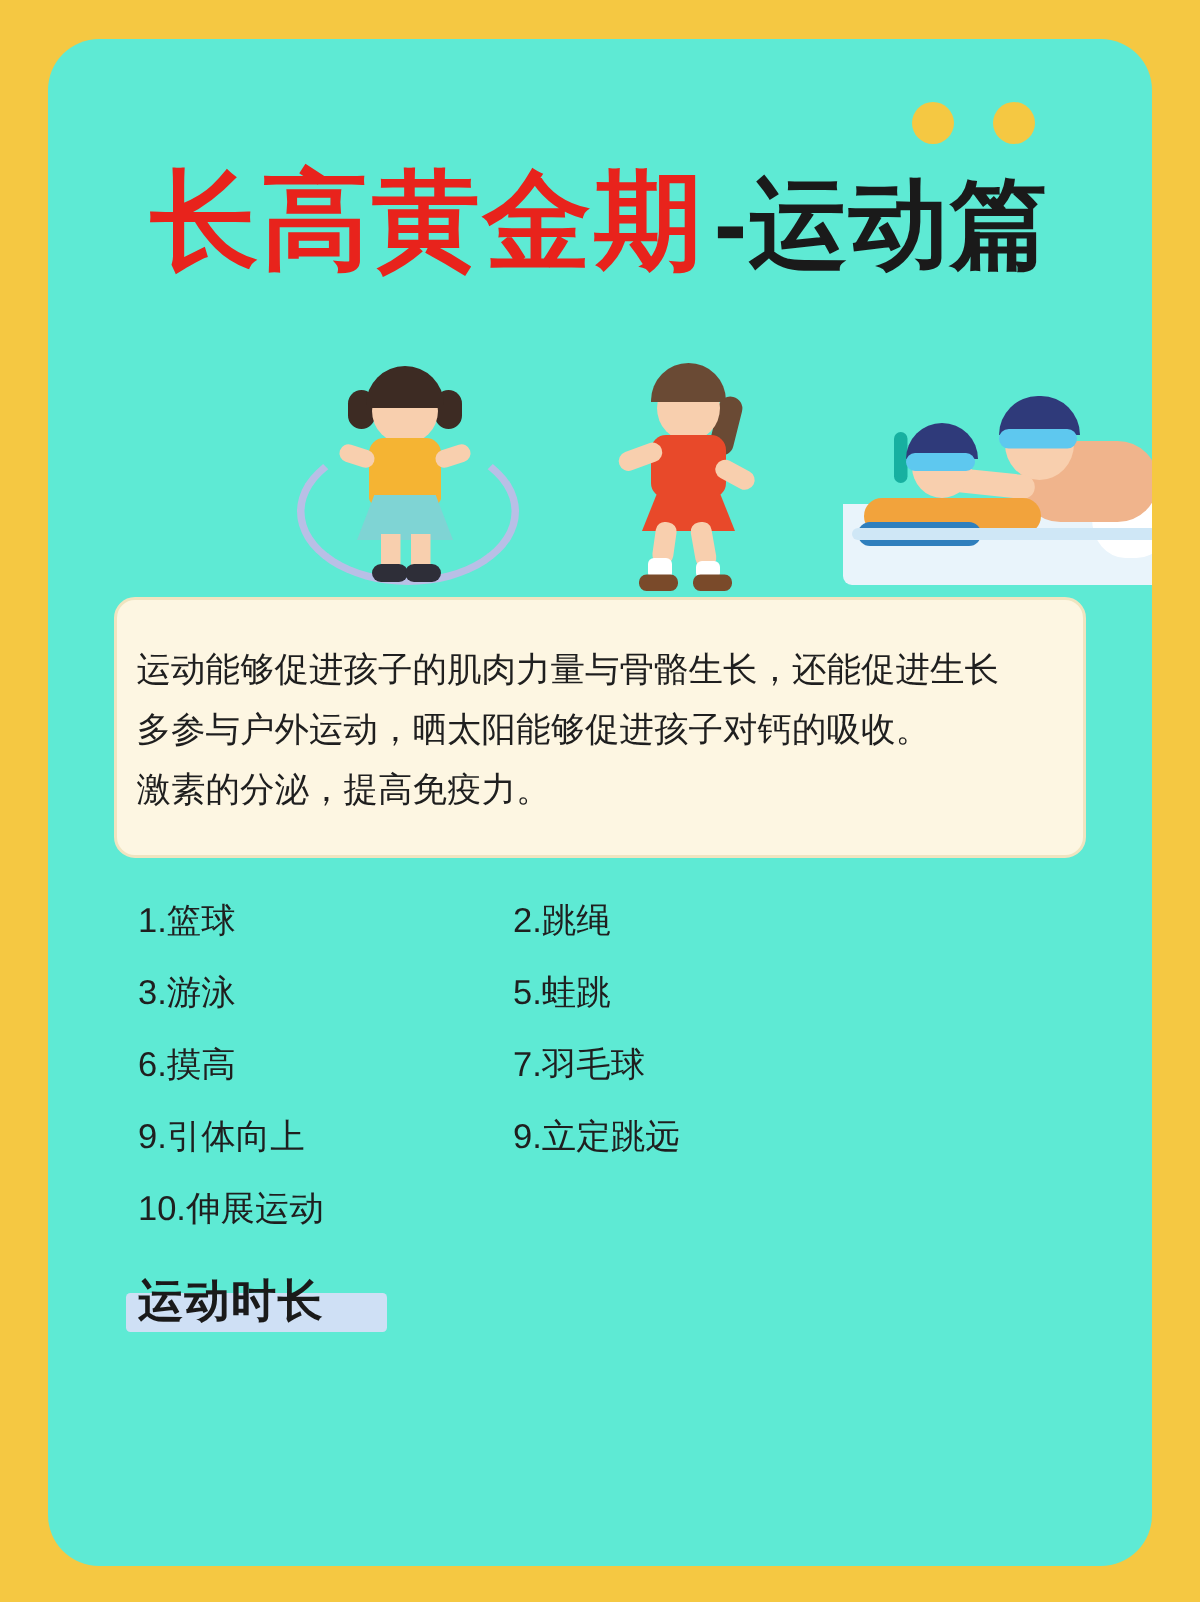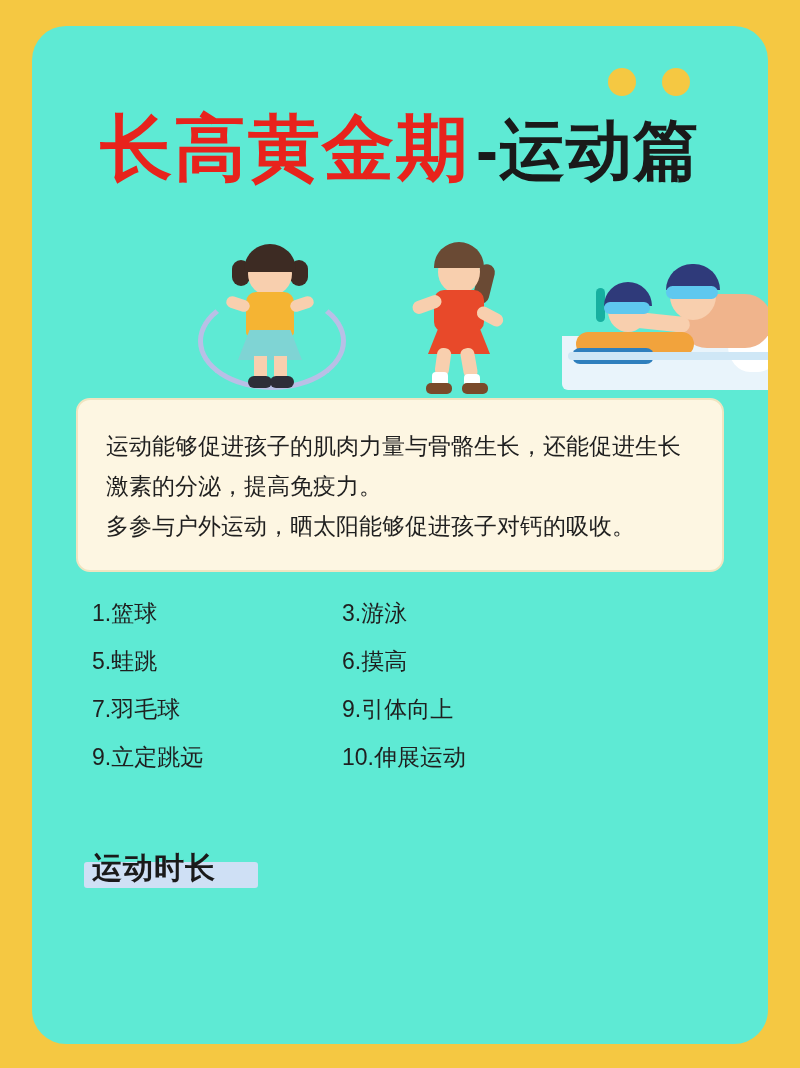--- a/index.html
+++ b/index.html
@@ -128,21 +128,21 @@
   .f3 .board2 { position:absolute; left:10px; top:108px; width:82px; height:16px; border-radius:8px; background:#2f7fbd; }
 
   
   .intro {
     position: absolute;
     left: 44px; top: 372px;
     width: 648px;
     background: #fdf6e2;
     border: 2px solid #f0e4c0;
     border-radius: 14px;
-    padding: 26px 28px 24px 28px;
+    padding: 26px 28px 24px 13px;
   }
   .intro p {
     font-size: 23px;
     line-height: 40px;
     color: #1f1f1f;
   }
   
   .section { position: absolute; left: 60px; width: 640px; }
   .s1 { top: 550px; }
   .s2 { top: 822px; }
@@ -246,27 +246,28 @@
       <span class="kid-goggle"></span>
       <span class="board"></span>
       <span class="board2"></span>
       <span class="wave"></span>
     </div>
 
   </div>
 
   <div class="intro">
     <p>运动能够促进孩子的肌肉力量与骨骼生长，还能促进生长</p>
+    <p>多参与户外运动，晒太阳能够促进孩子对钙的吸收。</p>
     <p>激素的分泌，提高免疫力。</p>
-    <p>多参与户外运动，晒太阳能够促进孩子对钙的吸收。</p>
   </div>
 
   <div class="section s1">
     <div class="sports">
       <div class="sport-item">1.篮球</div>
+      <div class="sport-item">2.跳绳</div>
       <div class="sport-item">3.游泳</div>
       <div class="sport-item">5.蛙跳</div>
       <div class="sport-item">6.摸高</div>
       <div class="sport-item">7.羽毛球</div>
       <div class="sport-item">9.引体向上</div>
       <div class="sport-item">9.立定跳远</div>
       <div class="sport-item">10.伸展运动</div>
     </div>
   </div>
 

